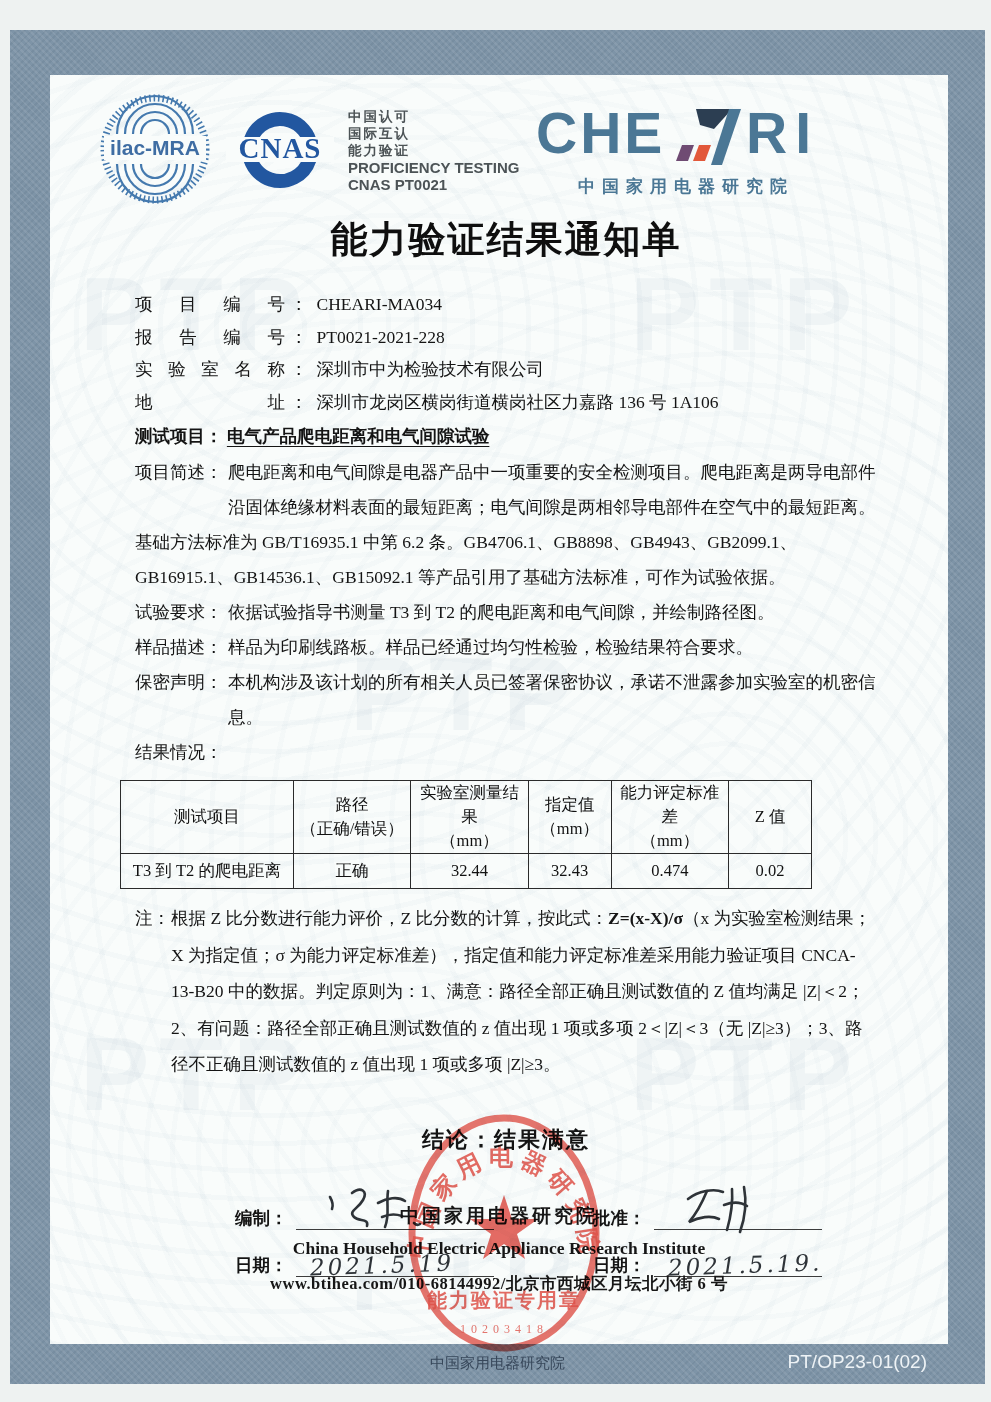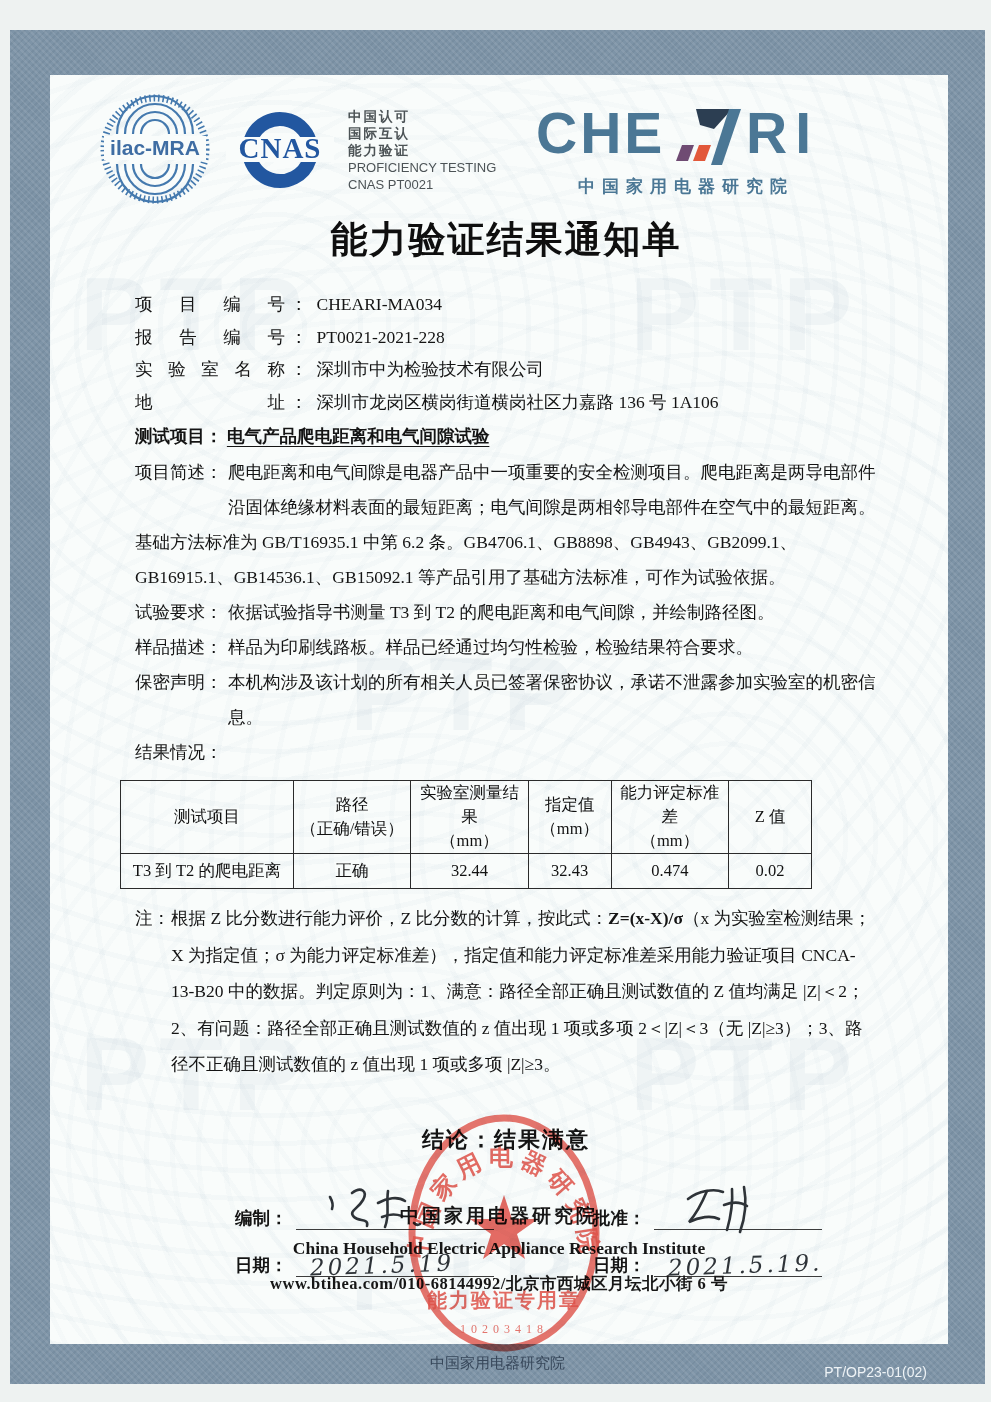--- a/index.html
+++ b/index.html
@@ -29,31 +29,31 @@
     position:absolute; font-family:"Liberation Sans",sans-serif; font-weight:bold;
     font-size:104px; letter-spacing:10px; color:rgba(125,152,172,.075);
     pointer-events:none; user-select:none;
   }
 
   .bar-center {
     position:absolute; bottom:11px; left:0; width:100%; text-align:center;
     font-family:"Liberation Sans",sans-serif; font-size:15px; color:#37475a;
   }
   .bar-right {
-    position:absolute; bottom:4px; right:58px;
-    font-family:"Liberation Sans",sans-serif; font-size:14px; color:#eef3f6;
+    position:absolute; bottom:11px; right:58px;
+    font-family:"Liberation Sans",sans-serif; font-size:19px; color:#eef3f6;
   }
 
   
   .header { position:absolute; left:46px; top:16px; width:810px; height:118px; display:flex; align-items:center; }
   .logo-ilac { flex:0 0 118px; }
   .logo-cnas { flex:0 0 108px; margin-left:12px; }
   .accred { margin-left:14px; font-family:"Liberation Sans",sans-serif; color:#4c5356; width:172px; }
   .accred .cn { font-size:13.5px; font-weight:bold; line-height:17px; letter-spacing:2px; }
-  .accred .en { font-size:13px; font-weight:normal; line-height:17px; }
+  .accred .en { font-size:15px; font-weight:bold; line-height:17px; }
   .cheari { margin-left:10px; width:312px; text-align:center; }
   .cheari-sub { font-size:17px; color:#4b7795; letter-spacing:7px; font-weight:bold; margin-top:2px; }
 
   
   .content { position:absolute; left:85px; top:140px; width:742px; color:#141414; }
 
   .title { text-align:center; font-size:37px; font-weight:bold; letter-spacing:2px; color:#0f0f0f; height:44px; }
 
   .fields { margin-top:33px; }
   .field-row { display:flex; align-items:baseline; height:32.5px; font-size:17.5px; }

